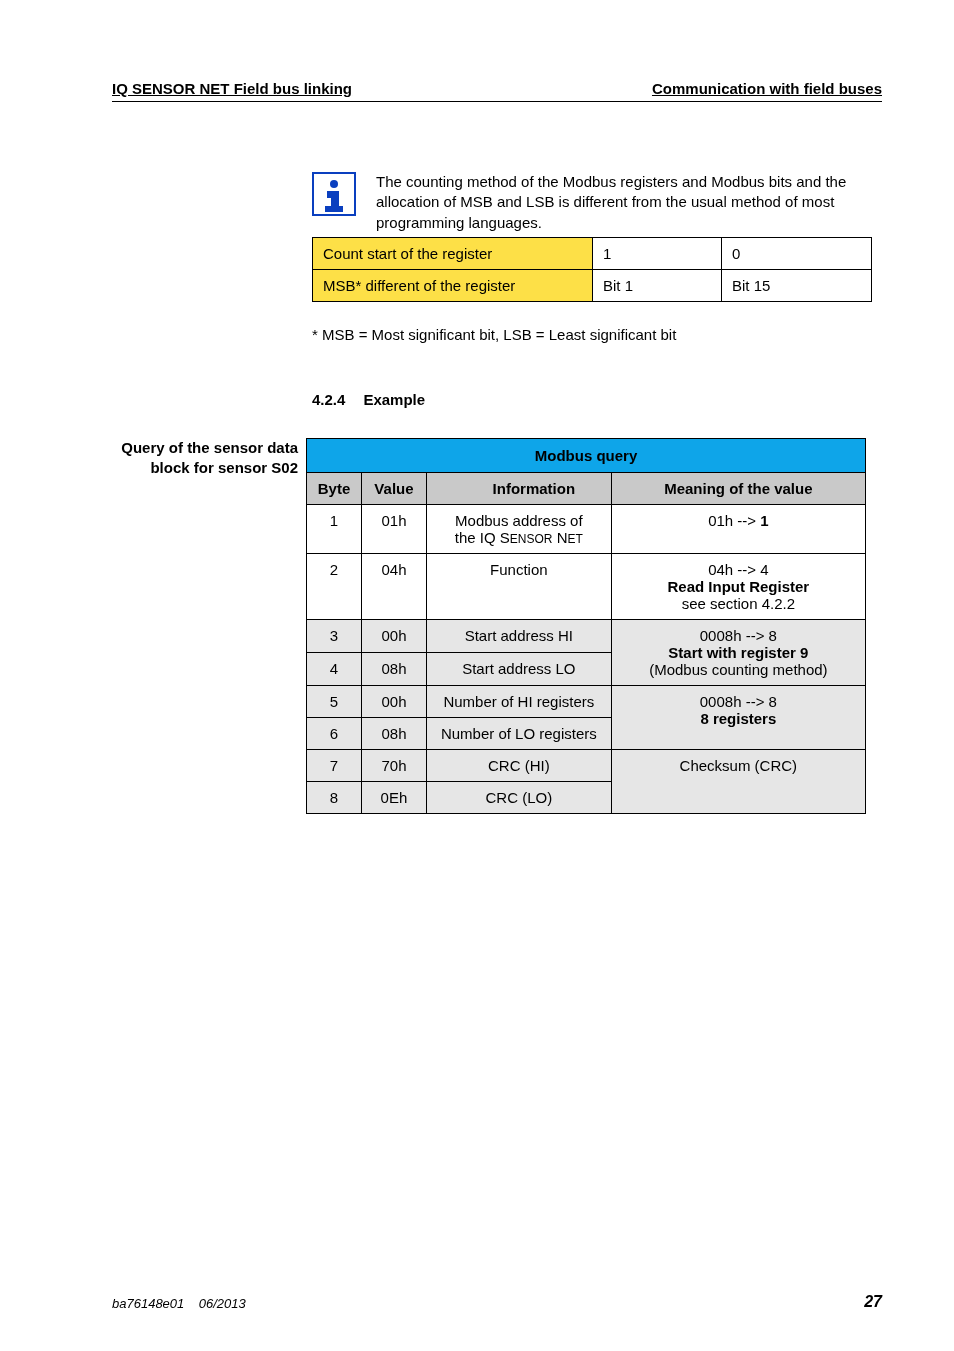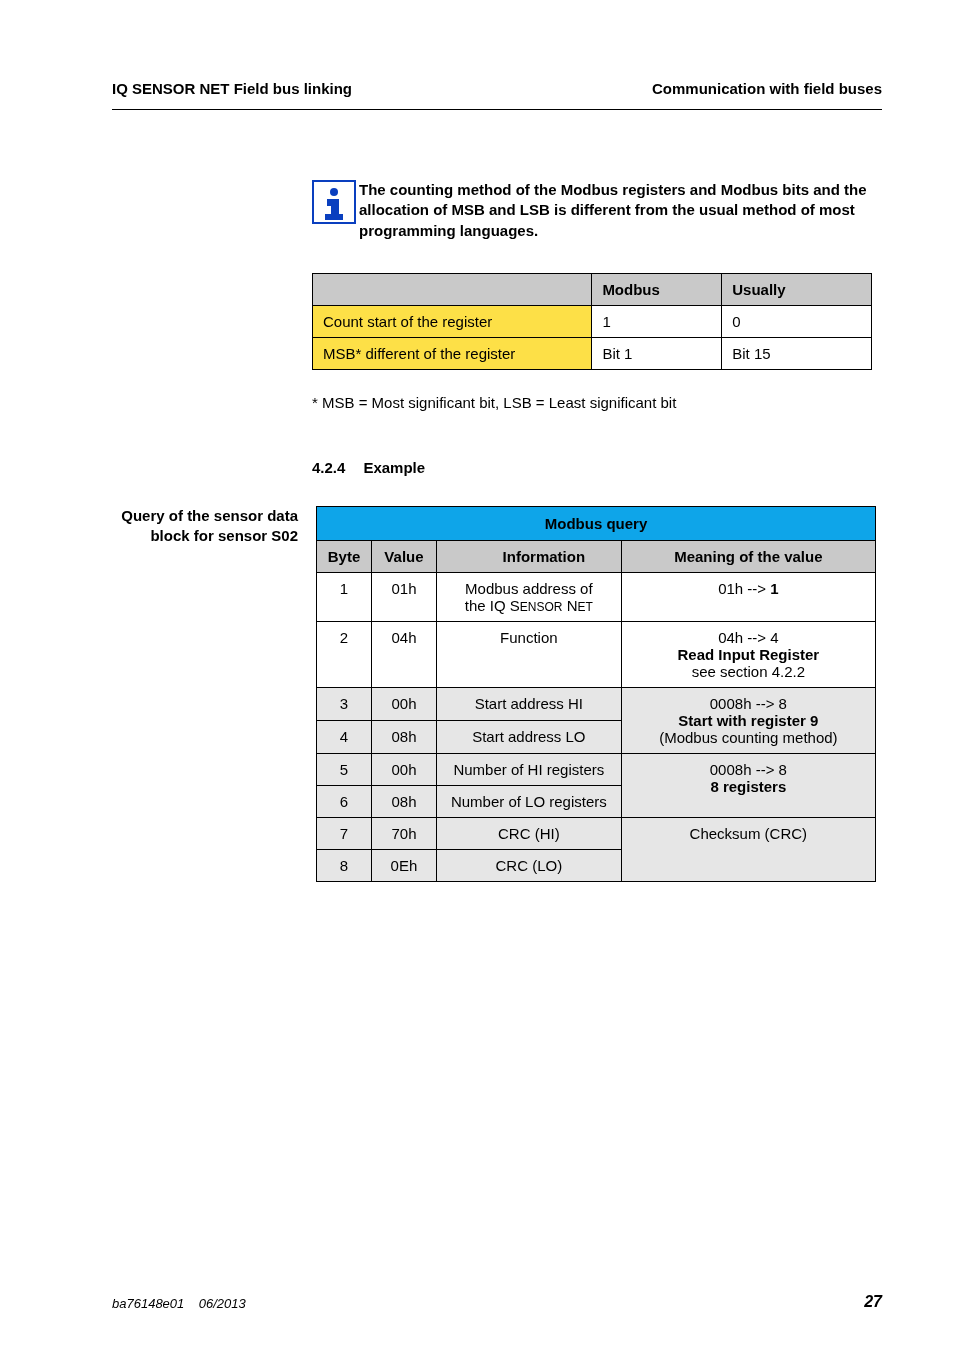--- a/index.html
+++ b/index.html
@@ -1,36 +1,36 @@
 <!DOCTYPE html>
 <html><head>
 <meta charset="utf-8">
 <style>
   * { box-sizing: border-box; margin: 0; padding: 0; }
   html, body { width: 954px; height: 1351px; font-family: Arial, Helvetica, sans-serif; background: #fff; color: #000; }
   .page { padding: 80px 72px 40px 112px; display: flex; flex-direction: column; height: 100%; }
-  .header-row { display: flex; justify-content: space-between; font-weight: bold; font-size: 15px; margin-bottom: 12px; }
+  .header-row { display: flex; justify-content: space-between; font-weight: bold; font-size: 15px; margin-bottom: 4px; text-decoration: underline; }
   .hr { border: none; border-top: 1.5px solid #000; margin-bottom: 70px; }
   .content { flex: 1; }
-  .info-row { display: flex; align-items: flex-start; margin-left: 200px; margin-bottom: 32px; gap: 3px; font-weight: bold; }
+  .info-row { display: flex; align-items: flex-start; margin-left: 200px; margin-bottom: 4px; gap: 20px; }
   .info-icon { width: 44px; height: 44px; flex: 0 0 44px; display: flex; align-items: center; justify-content: center; }
   .info-text { font-size: 15px; line-height: 1.35; }
   .tbl1-wrap { margin-left: 200px; margin-bottom: 24px; }
   table { border-collapse: collapse; width: 100%; font-size: 15px; }
   .tbl1 { width: 560px; }
   .tbl1 th, .tbl1 td { border: 1px solid #000; padding: 7px 10px; text-align: left; vertical-align: middle; }
   .tbl1 th { background: #c9c9c9; font-weight: bold; }
   .tbl1 td.c1 { background: #fde047; width: 280px; }
   .tbl1 .hdr-blank { background: #c9c9c9; }
   .tbl1 .col-m { width: 130px; }
   .tbl1 .col-u { width: 150px; }
   .footnote { margin-left: 200px; font-size: 15px; margin-bottom: 48px; }
   .sec-heading { margin-left: 200px; font-size: 15px; font-weight: bold; margin-bottom: 30px; }
   .sec-num { display: inline-block; margin-right: 18px; }
-  .query-row { display: flex; align-items: flex-start; gap: 18px; }
+  .query-row { display: flex; align-items: flex-start; gap: 8px; }
   .sidelabel { width: 186px; text-align: right; font-size: 15px; font-weight: bold; line-height: 1.35; flex: 0 0 186px; }
   .tbl2 { width: 560px; }
   .tbl2 th, .tbl2 td { border: 1px solid #000; padding: 7px 10px; text-align: center; vertical-align: top; font-size: 15px; }
   .tbl2 .title-row th { background: #0ea5e9; text-align: center; font-weight: bold; padding: 8px; }
   .tbl2 .head-row th { background: #c9c9c9; font-weight: bold; }
   .tbl2 tr.white td { background: #fff; }
   .tbl2 tr.grey td { background: #e6e6e6; }
   .tbl2 .col-b { width: 55px; }
   .tbl2 .col-v { width: 65px; }
   .tbl2 .col-i { width: 185px; padding-left: 40px; }
@@ -60,25 +60,20 @@
           <rect x="19" y="19" width="8" height="18" fill="#0a3fbf"></rect>
           <rect x="13" y="34" width="18" height="6" fill="#0a3fbf"></rect>
         </svg>
       </div>
       <div class="info-text">The counting method of the Modbus registers and Modbus bits and the allocation of MSB and LSB is different from the usual method of most programming languages.</div>
     </div>
 
     <div class="tbl1-wrap">
       <table class="tbl1">
         <tbody>
-            <tr>
-          <th class="hdr-blank"></th>
-          <th class="col-m">Modbus</th>
-          <th class="col-u">Usually</th>
-        </tr>
         <tr>
           <td class="c1">Count start of the register</td>
           <td>1</td>
           <td>0</td>
         </tr>
         <tr>
           <td class="c1">MSB* different of the register</td>
           <td>Bit 1</td>
           <td>Bit 15</td>
         </tr>

